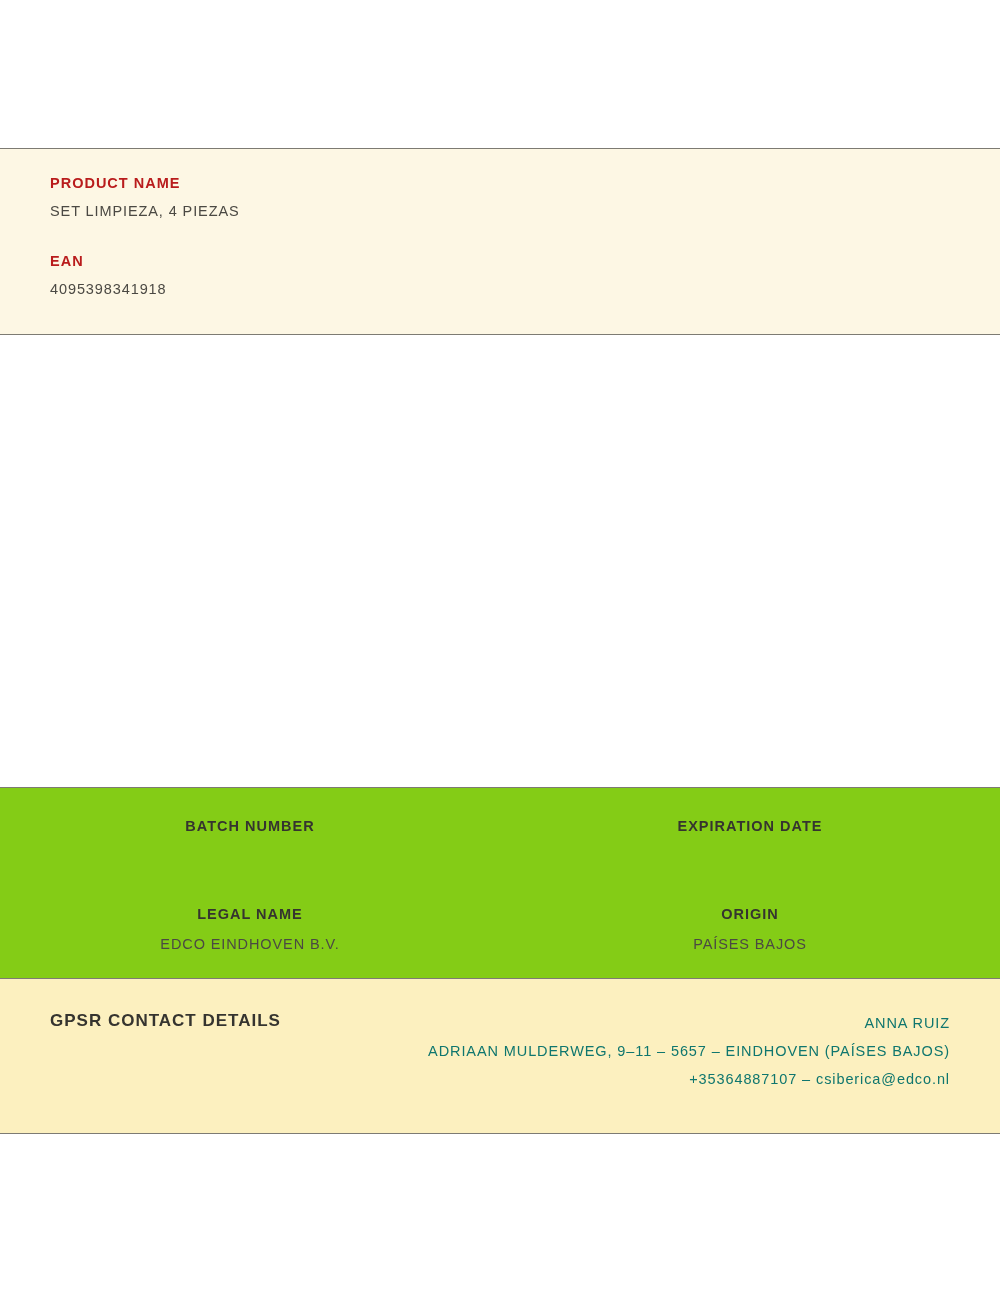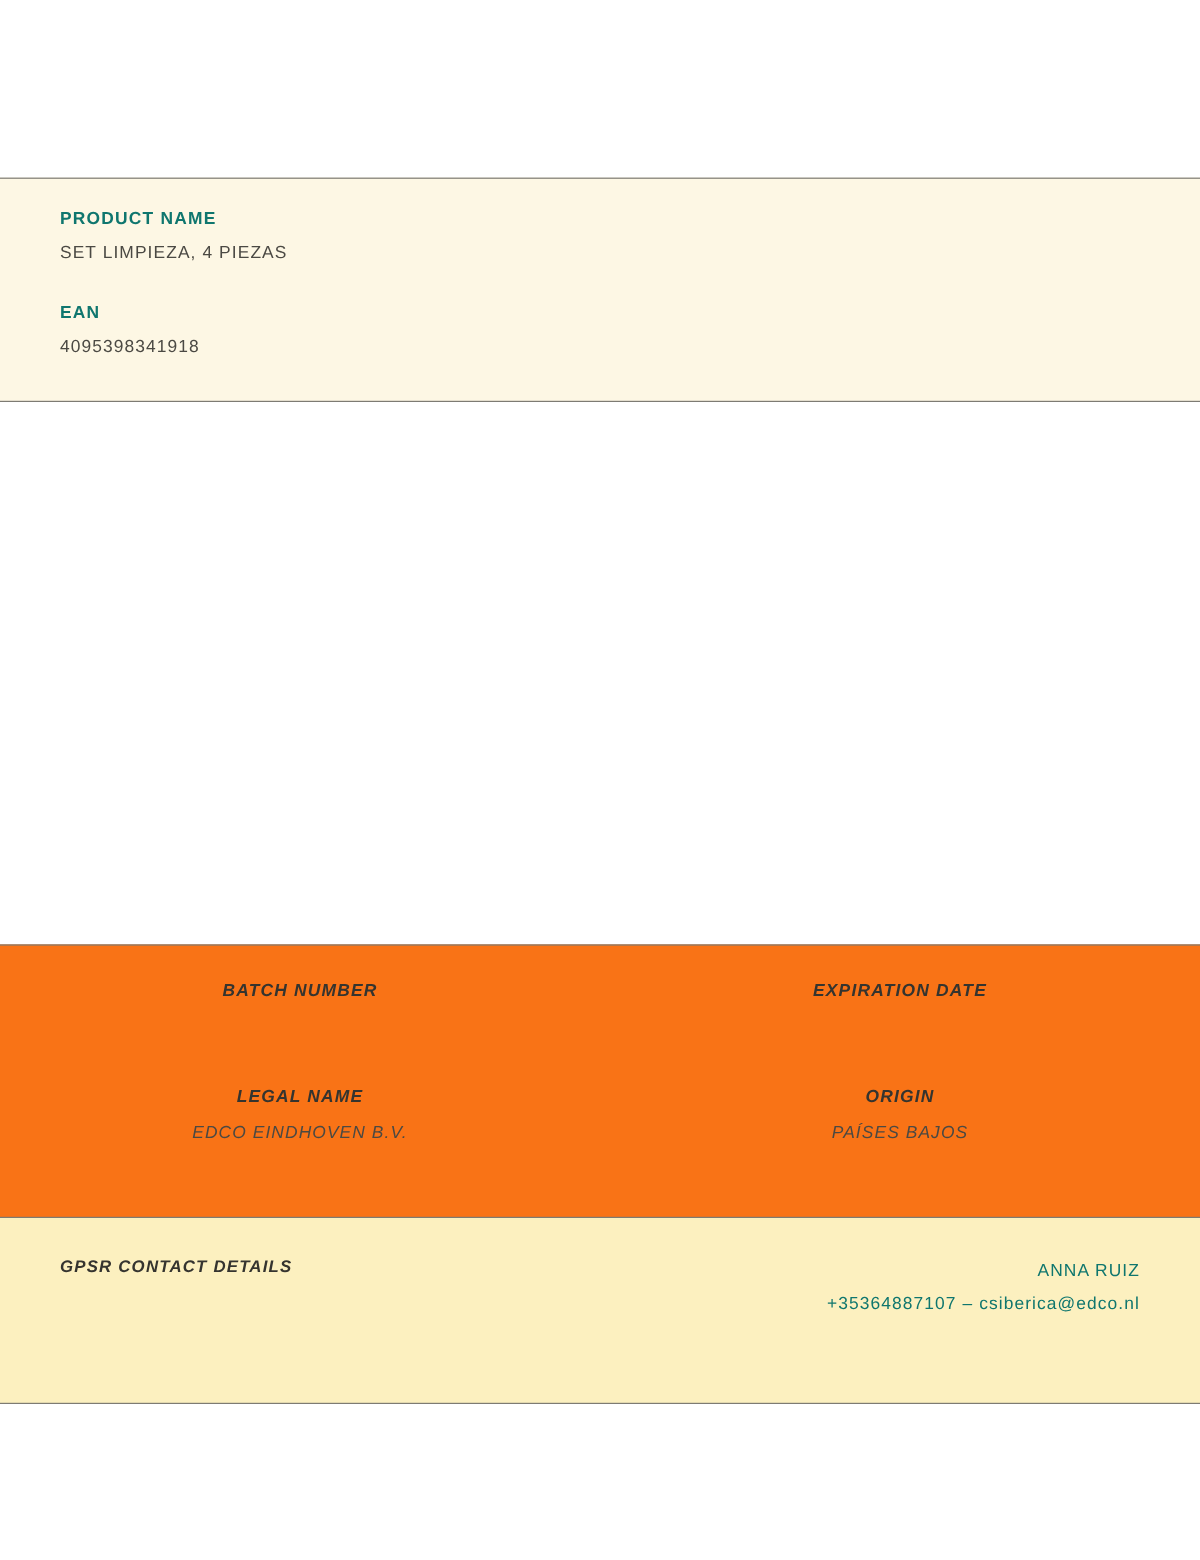--- a/index.html
+++ b/index.html
@@ -36,21 +36,21 @@
     border-top: 1px solid #7d7b73;
     border-bottom: 1px solid #7d7b73;
     padding: 26px 50px 26px 50px;
     box-sizing: border-box;
     height: 187px;
   }
   .field-label {
     font-size: 14.5px;
     font-weight: bold;
     letter-spacing: 1.0px;
-    color: #0f766e;
+    color: #b91c1c;
     margin: 0 0 12px 0;
     text-transform: uppercase;
   }
   .field-value {
     font-size: 14.5px;
     letter-spacing: 0.9px;
     color: #4b4943;
     margin: 0;
   }
   .field-group + .field-group {
@@ -58,27 +58,26 @@
   }
 
   
   .mid-empty {
     background: #ffffff;
     height: 452px;
   }
 
   
   .meta-block {
-    background: #f97316;
+    background: #84cc16;
     border-top: 1px solid #7d7b73;
     border-bottom: 1px solid #7d7b73;
     box-sizing: border-box;
-    height: 228px;
+    height: 192px;
     padding: 30px 0 0 0;
-    font-style: italic;
   }
   .meta-row {
     display: flex;
     width: 100%;
   }
   .meta-cell {
     flex: 0 0 50%;
     text-align: center;
     box-sizing: border-box;
     padding: 0 20px;
@@ -113,29 +112,28 @@
     background: #fcf0bf;
     border-bottom: 1px solid #7d7b73;
     box-sizing: border-box;
     height: 155px;
     padding: 30px 50px 0 50px;
     display: flex;
     justify-content: space-between;
     align-items: flex-start;
   }
   .gpsr-title {
-    font-size: 14px;
+    font-size: 17px;
     font-weight: bold;
     letter-spacing: 1.0px;
     color: #35342f;
     text-transform: uppercase;
     margin: 0;
     padding-top: 2px;
     white-space: nowrap;
-    font-style: italic;
   }
   .gpsr-details {
     text-align: right;
     font-size: 14.5px;
     letter-spacing: 0.9px;
     color: #0f766e;
     line-height: 28px;
   }
   .gpsr-details div {
     margin: 0;
@@ -200,19 +198,20 @@
       <div class="meta-cell">
         <div class="meta-value">PAÍSES BAJOS</div>
       </div>
     </div>
   </section>
 
   <section class="gpsr-block">
     <div class="gpsr-title">GPSR CONTACT DETAILS</div>
     <div class="gpsr-details">
       <div>ANNA RUIZ</div>
+      <div>ADRIAAN MULDERWEG, 9–11 – 5657 – EINDHOVEN (PAÍSES BAJOS)</div>
       <div>+35364887107 – csiberica@edco.nl</div>
     </div>
   </section>
 
   <div class="bottom-empty"></div>
 
 </div>
 
 </body></html>

